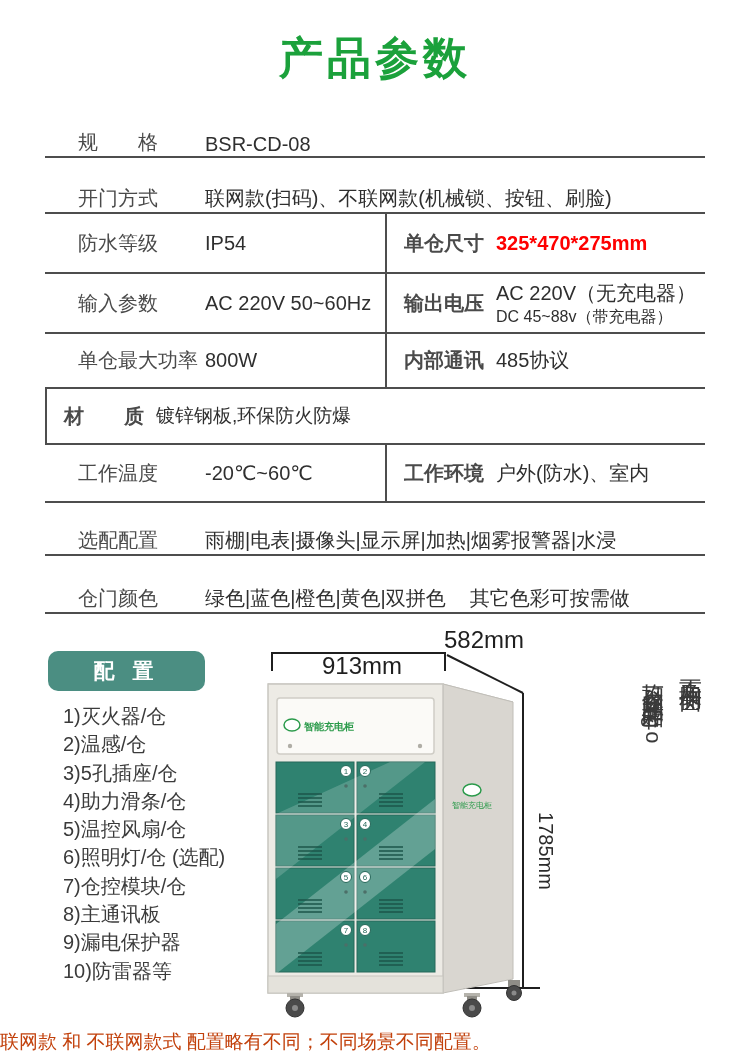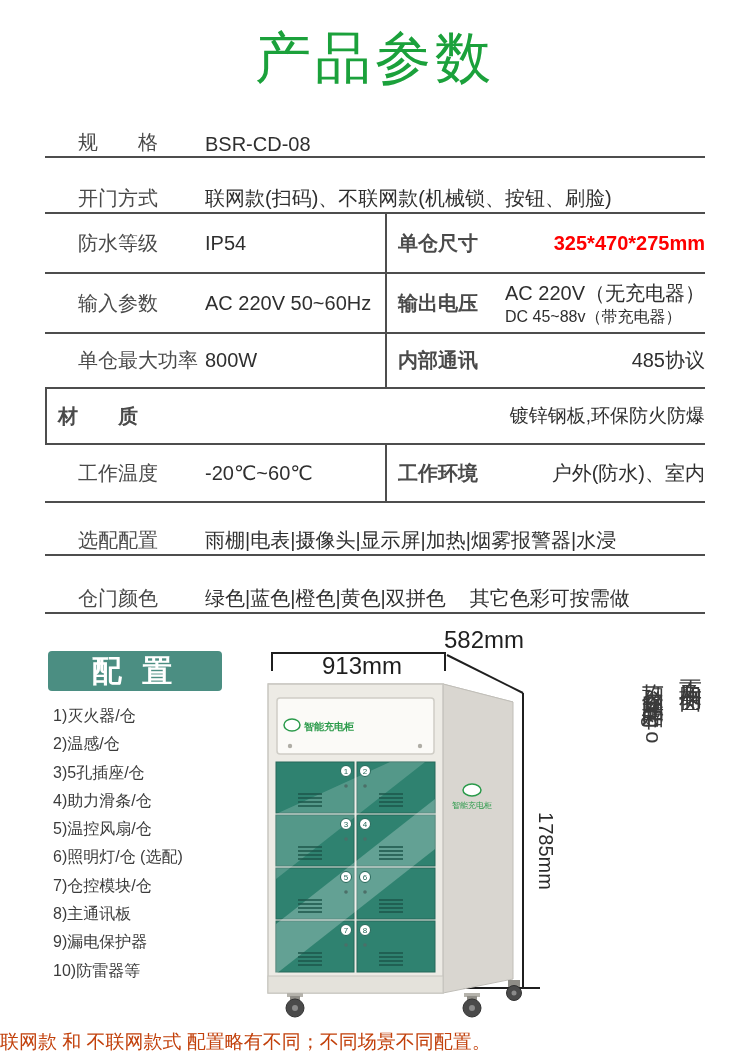--- a/index.html
+++ b/index.html
@@ -1,46 +1,46 @@
 <!DOCTYPE html>
 <html><head>
 <meta charset="utf-8">
 <style>
   html,body{margin:0;padding:0;background:#ffffff;}
   body{width:750px;height:1057px;overflow:hidden;position:relative;
        font-family:"Liberation Sans","DejaVu Sans",sans-serif;color:#2f2f2f;}
 
   
   .page-header{padding-top:20px;height:88px;text-align:center;}
-  .page-title{font-size:56px;font-weight:400;color:#1ba13b;letter-spacing:4px;line-height:76px;}
+  .page-title{font-size:44px;font-weight:700;color:#1ba13b;letter-spacing:4px;line-height:76px;}
 
   
   .spec-table{margin:6px 45px 0 45px;font-size:20px;}
   .srow{display:flex;align-items:stretch;border-bottom:2px solid #4d4d4d;}
   .rh42{min-height:42px}.rh54{min-height:54px}.rh58{min-height:58px}
   .rh56{min-height:56px}.rh53{min-height:53px}.rh51{min-height:51px}
   .full-cell{display:flex;align-items:flex-end;width:100%;}
   .lcell{width:340px;display:flex;align-items:center;flex-shrink:0;}
-  .rcell{flex:1;border-left:2px solid #4d4d4d;display:flex;align-items:center;padding-left:11px;justify-content:space-between;}
+  .rcell{flex:1;border-left:2px solid #4d4d4d;display:flex;align-items:center;padding-left:17px;}
   .lab{margin-left:33px;width:127px;flex-shrink:0;color:#4a4a4a;}
   .rlab{width:84px;flex-shrink:0;color:#4a4a4a;font-weight:bold;}
   .val{color:#2f2f2f;}
   .rval{margin-left:8px;color:#2f2f2f;}
   .red{color:#fe0000;font-weight:700;}
   .bold{font-weight:700;}
   .stack .l1{font-size:20px;line-height:26px;}
   .stack .l2{font-size:16px;line-height:21px;}
   .extra{margin-left:24px;}
 
   
   .config-area{position:relative;height:409px;}
-  .config-badge{position:absolute;left:48px;top:37px;width:174px;height:40px;
-    background:#4b8e82;border-radius:4px;color:#ffffff;font-size:30px;font-weight:700;
+  .config-badge{position:absolute;left:48px;top:37px;width:157px;height:40px;
+    background:#4b8e82;border-radius:10px;color:#ffffff;font-size:21px;font-weight:700;
     letter-spacing:6px;display:flex;align-items:center;justify-content:center;}
-  .config-list{position:absolute;left:53px;top:88px;font-size:16px;color:#3b3b3b;line-height:28.3px;}
+  .config-list{position:absolute;left:63px;top:88px;font-size:20px;color:#3b3b3b;line-height:28.3px;}
   .product-svg{position:absolute;left:240px;top:10px;}
   .v-text{position:absolute;writing-mode:vertical-rl;text-orientation:mixed;
     color:#3a3a3a;letter-spacing:3px;}
   .v-right{left:676px;top:47px;font-size:23px;}
   .v-left{left:638px;top:52px;font-size:22px;}
 
   
   .footnote{font-size:19px;color:#c2410c;margin-top:6px;}
 </style>
 </head>

